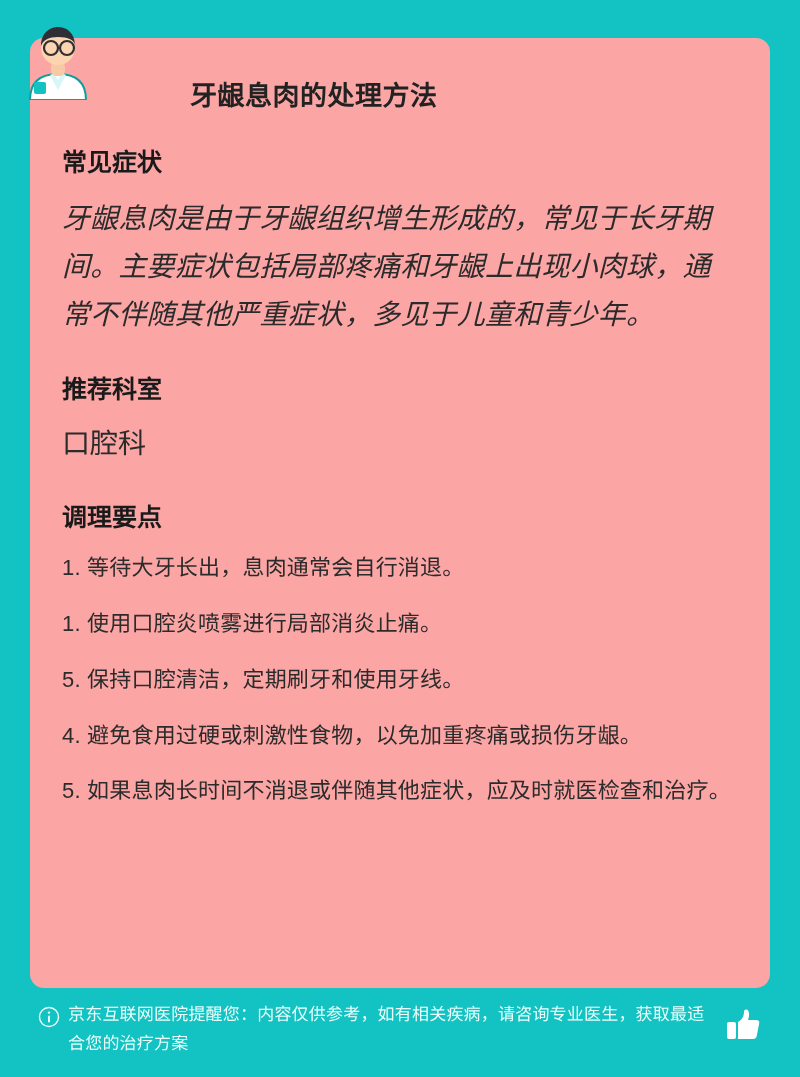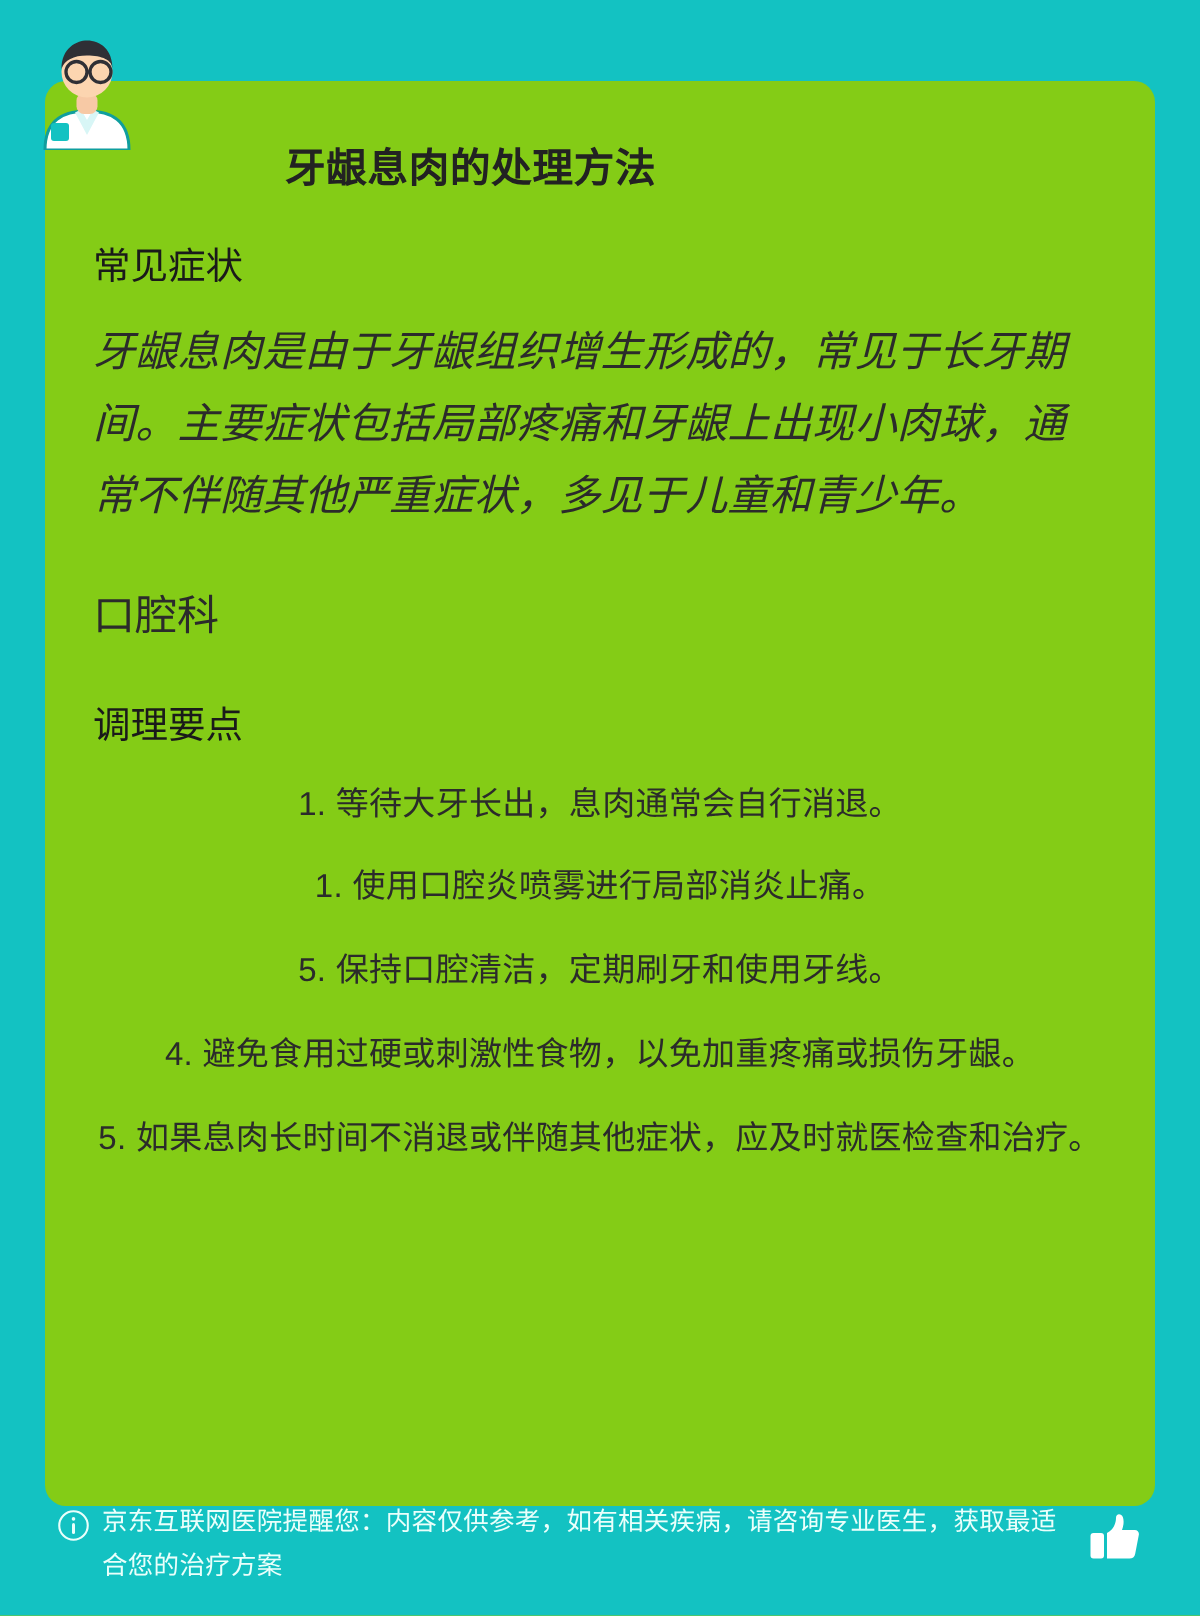--- a/index.html
+++ b/index.html
@@ -31,45 +31,44 @@
     width: 72px;
     height: 80px;
     z-index: 3;
   }
 
   .card {
     position: absolute;
     left: 30px;
     top: 38px;
     width: 740px;
-    background: #84cc16;
+    background: #fca5a5;
     border-radius: 14px;
     box-sizing: border-box;
     padding: 26px 32px 34px 32px;
     min-height: 950px;
-    margin-top: 16px;
   }
 
   .doc-title {
     font-size: 27px;
     font-weight: bold;
     color: #222222;
     margin: 0 0 0 128px;
     padding-top: 16px;
     letter-spacing: 0.5px;
     line-height: 1.2;
   }
 
   .section {
     margin-top: 34px;
   }
 
   .section-heading {
     font-size: 25px;
-    font-weight: normal;
+    font-weight: bold;
     color: #1a1a1a;
     margin: 0 0 16px 0;
     line-height: 1.3;
   }
 
   .body-text {
     font-size: 28px;
     color: #2b2b2b;
     line-height: 1.72;
     margin: 0;
@@ -88,21 +87,20 @@
     margin: 0;
     padding: 0;
     list-style: none;
   }
   .step {
     font-size: 22px;
     color: #2b2b2b;
     line-height: 1.72;
     margin-bottom: 18px;
     letter-spacing: 0.2px;
-    text-align: center;
   }
   .step:last-child {
     margin-bottom: 0;
   }
 
   
   .footer {
     position: absolute;
     left: 30px;
     bottom: 18px;
@@ -163,20 +161,21 @@
   <div class="card">
 
     <h1 class="doc-title">牙龈息肉的处理方法</h1>
 
     <div class="section">
       <h2 class="section-heading">常见症状</h2>
       <p class="body-text">牙龈息肉是由于牙龈组织增生形成的，常见于长牙期间。主要症状包括局部疼痛和牙龈上出现小肉球，通常不伴随其他严重症状，多见于儿童和青少年。</p>
     </div>
 
     <div class="section">
+      <h2 class="section-heading">推荐科室</h2>
       <p class="plain-text">口腔科</p>
     </div>
 
     <div class="section">
       <h2 class="section-heading">调理要点</h2>
       <ul class="steps">
         <li class="step">1. 等待大牙长出，息肉通常会自行消退。</li>
         <li class="step">1. 使用口腔炎喷雾进行局部消炎止痛。</li>
         <li class="step">5. 保持口腔清洁，定期刷牙和使用牙线。</li>
         <li class="step">4. 避免食用过硬或刺激性食物，以免加重疼痛或损伤牙龈。</li>

